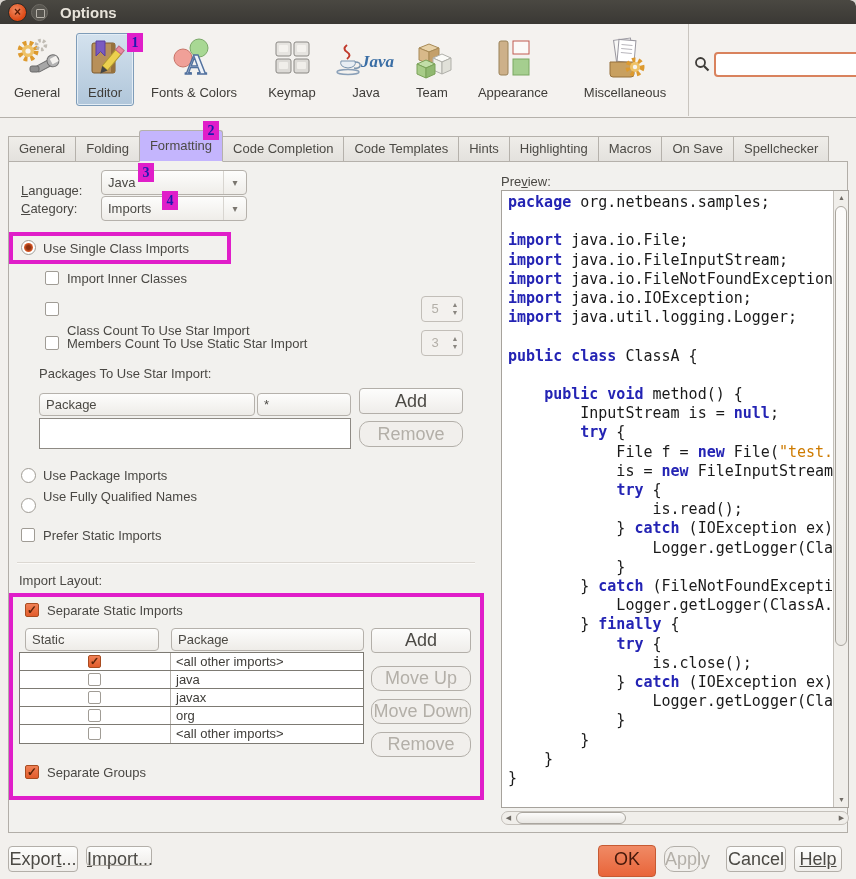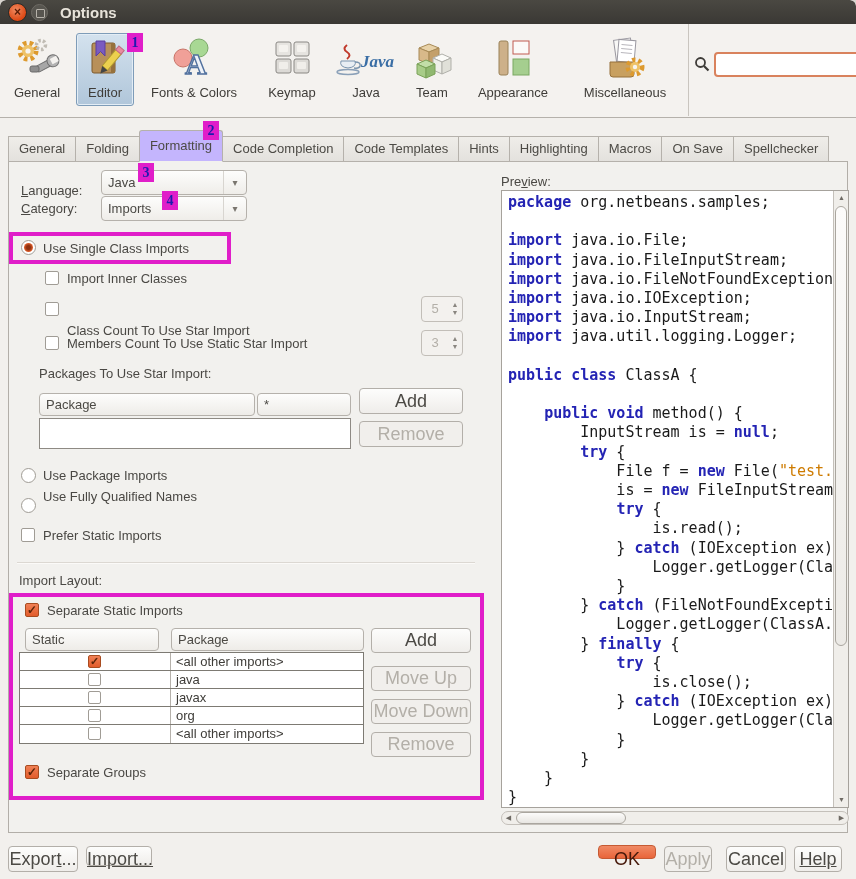--- a/index.html
+++ b/index.html
@@ -58,21 +58,21 @@
 
   
   .spin{position:absolute;width:42px;height:26px;border:1px solid #c2beb8;border-radius:4px;background:#f3f1ee;
     box-sizing:border-box;display:flex;}
   .spin-val{flex:1;font-size:13px;color:#b3afa8;text-align:center;line-height:24px;}
   .spin-btns{width:14px;display:flex;flex-direction:column;align-items:center;justify-content:center;color:#8a8680;font-size:7px;line-height:8px;}
 
   
   .btn{position:absolute;border:1px solid #b3afa9;border-radius:4px;background:linear-gradient(#fdfdfc,#efedea);
     font-family:"Liberation Sans",sans-serif;font-size:18px;color:#4c4a45;text-align:center;box-sizing:border-box;cursor:default;}
-  .btn.disabled{color:#b3afa8;background:#f1efec;}
+  .btn.disabled{color:#b3afa8;background:#f1efec;border-radius:10px;}
   .btn-ok{background:linear-gradient(#f08a65,#e9653a);border:1px solid #c65a33;color:#46180a;}
 
   
   .fieldhdr{position:absolute;height:23px;border:1px solid #b5b1ab;border-radius:4px;background:linear-gradient(#fdfdfc,#eeece8);
     font-size:13px;color:#4c4a45;line-height:21px;padding-left:6px;box-sizing:border-box;}
   .tbl-empty{position:absolute;background:#fff;border:1px solid #8e8a84;box-sizing:border-box;}
   #layout-tbody{position:absolute;left:10px;top:490px;width:345px;height:92px;background:#fff;border:1px solid #7d7a73;box-sizing:border-box;}
   .lt-row{position:relative;height:18px;border-bottom:1px solid #7d7a73;box-sizing:border-box;}
   .lt-row:last-child{border-bottom:none;}
   .lt-static{position:absolute;left:0;top:0;width:150px;height:100%;border-right:1px solid #b5b1ab;}
@@ -368,21 +368,20 @@
 
     <span class="lbl abs" id="preview-label"><span>Pre</span><span class="mn">v</span><span>iew:</span></span>
     <div id="code-box">
       <div id="code-content">
           <div class="code-line"><span class="c-k">package</span><span class="c-p"> org.netbeans.samples;</span></div>
           <div class="code-line">&nbsp;</div>
           <div class="code-line"><span class="c-k">import</span><span class="c-p"> java.io.File;</span></div>
           <div class="code-line"><span class="c-k">import</span><span class="c-p"> java.io.FileInputStream;</span></div>
           <div class="code-line"><span class="c-k">import</span><span class="c-p"> java.io.FileNotFoundException;</span></div>
           <div class="code-line"><span class="c-k">import</span><span class="c-p"> java.io.IOException;</span></div>
-          <div class="code-line"><span class="c-k">import</span><span class="c-p"> java.io.InputStream;</span></div>
           <div class="code-line"><span class="c-k">import</span><span class="c-p"> java.util.logging.Logger;</span></div>
           <div class="code-line">&nbsp;</div>
           <div class="code-line"><span class="c-k">public</span><span class="c-p"> </span><span class="c-k">class</span><span class="c-p"> ClassA {</span></div>
           <div class="code-line">&nbsp;</div>
           <div class="code-line"><span class="c-p">    </span><span class="c-k">public</span><span class="c-p"> </span><span class="c-k">void</span><span class="c-p"> method() {</span></div>
           <div class="code-line"><span class="c-p">        InputStream is = </span><span class="c-k">null</span><span class="c-p">;</span></div>
           <div class="code-line"><span class="c-p">        </span><span class="c-k">try</span><span class="c-p"> {</span></div>
           <div class="code-line"><span class="c-p">            File f = </span><span class="c-k">new</span><span class="c-p"> File(</span><span class="c-s">"test.txt"</span></div>
           <div class="code-line"><span class="c-p">            is = </span><span class="c-k">new</span><span class="c-p"> FileInputStream(f);</span></div>
           <div class="code-line"><span class="c-p">            </span><span class="c-k">try</span><span class="c-p"> {</span></div>
@@ -409,23 +408,23 @@
       </div>
     </div>
     <div id="hscroll" class="sb">
       <div class="sb-arrow" style="left:0;width:13px;line-height:12px;">◀</div>
       <div id="hthumb" class="sb-thumb"></div>
       <div class="sb-arrow" style="right:0;width:13px;line-height:12px;">▶</div>
     </div>
   </div>
 
   <div class="btn" style="left:8px;top:846px;width:70px;height:26px;line-height:24px;"><span>Expor</span><span class="mn">t</span><span>...</span></div>
-  <div class="btn" style="left:86px;top:846px;width:66px;height:20px;line-height:24px;text-decoration:underline;"><span></span><span class="mn">I</span><span>mport...</span></div>
-  <div class="btn btn-ok" style="left:598px;top:845px;width:58px;height:14px;line-height:26px;">OK</div>
-  <div class="btn disabled" style="left:664px;top:846px;width:48px;height:26px;line-height:24px;">Apply</div>
+  <div class="btn" style="left:86px;top:846px;width:66px;height:20px;line-height:24px;"><span></span><span class="mn">I</span><span>mport...</span></div>
+  <div class="btn btn-ok" style="left:598px;top:845px;width:58px;height:32px;line-height:26px;">OK</div>
+  <div class="btn disabled" style="left:664px;top:846px;width:36px;height:26px;line-height:24px;">Apply</div>
   <div class="btn" style="left:726px;top:846px;width:60px;height:26px;line-height:24px;">Cancel</div>
   <div class="btn" style="left:794px;top:846px;width:48px;height:26px;line-height:24px;"><span class="mn">Help</span></div>
 
   <div class="ann" style="left:127px;top:33px;">1</div>
   <div class="ann" style="left:203px;top:121px;">2</div>
   <div class="ann" style="left:138px;top:163px;">3</div>
   <div class="ann" style="left:162px;top:191px;">4</div>
 
 </div>
 

